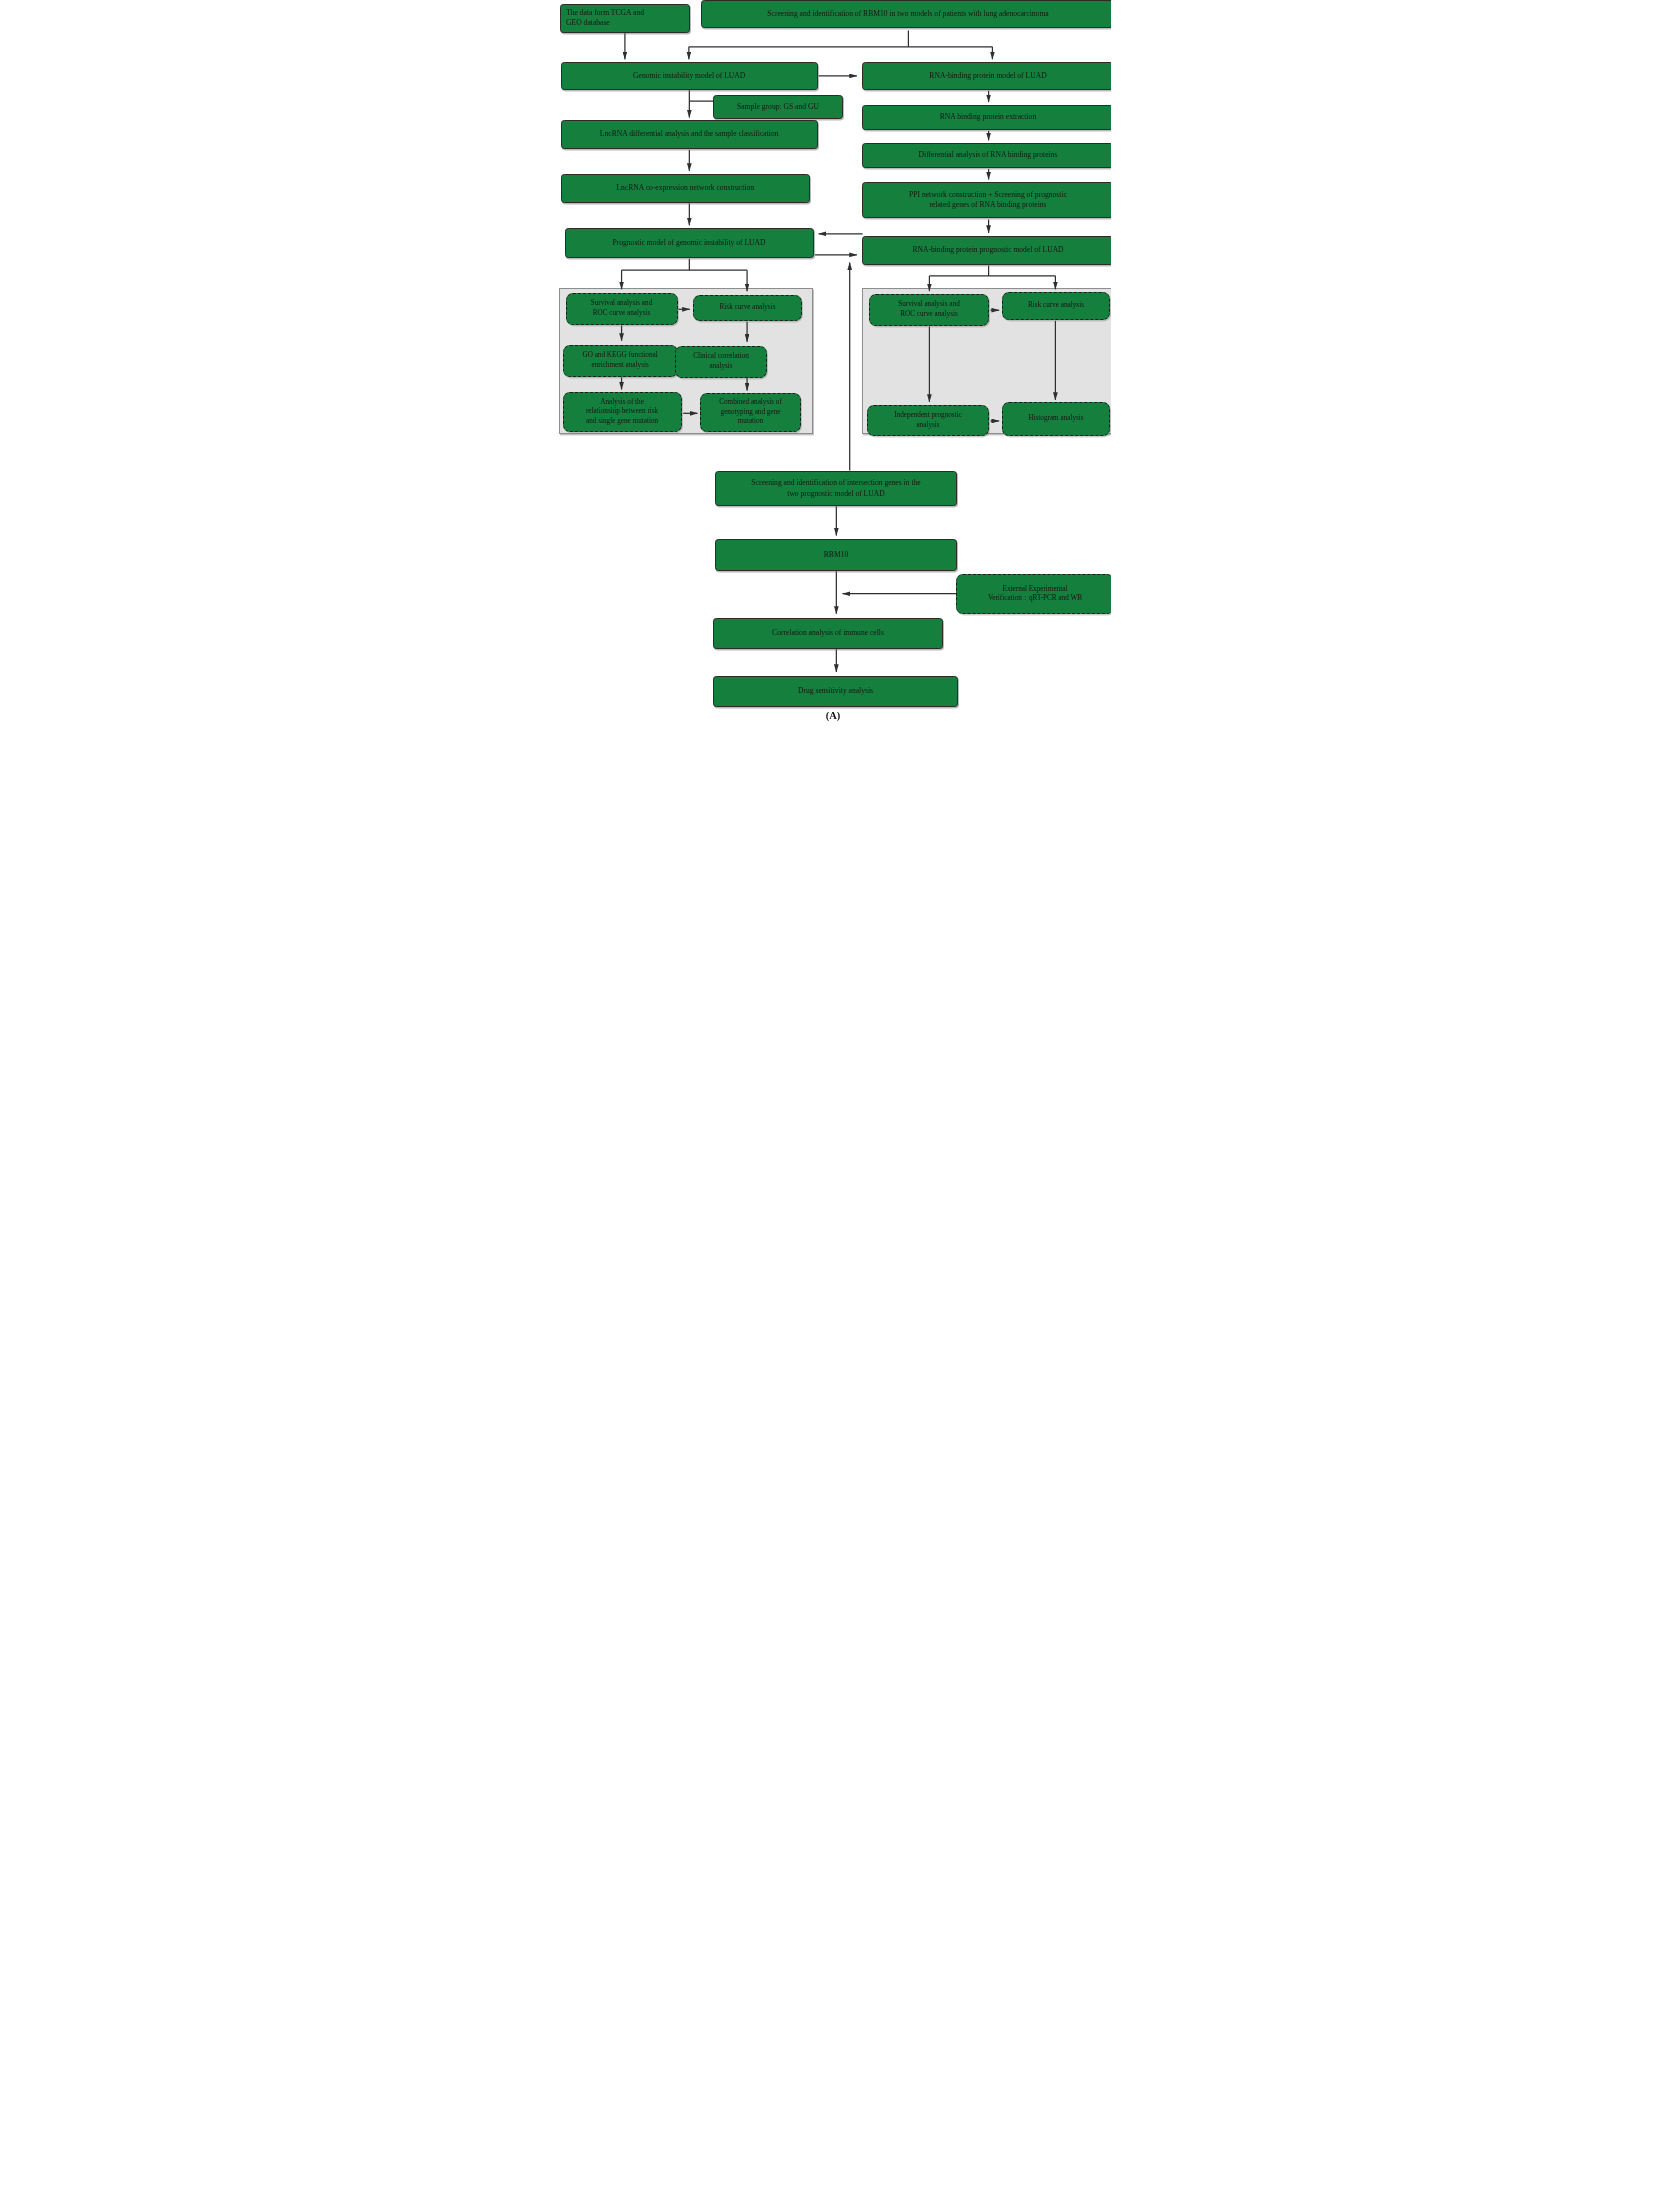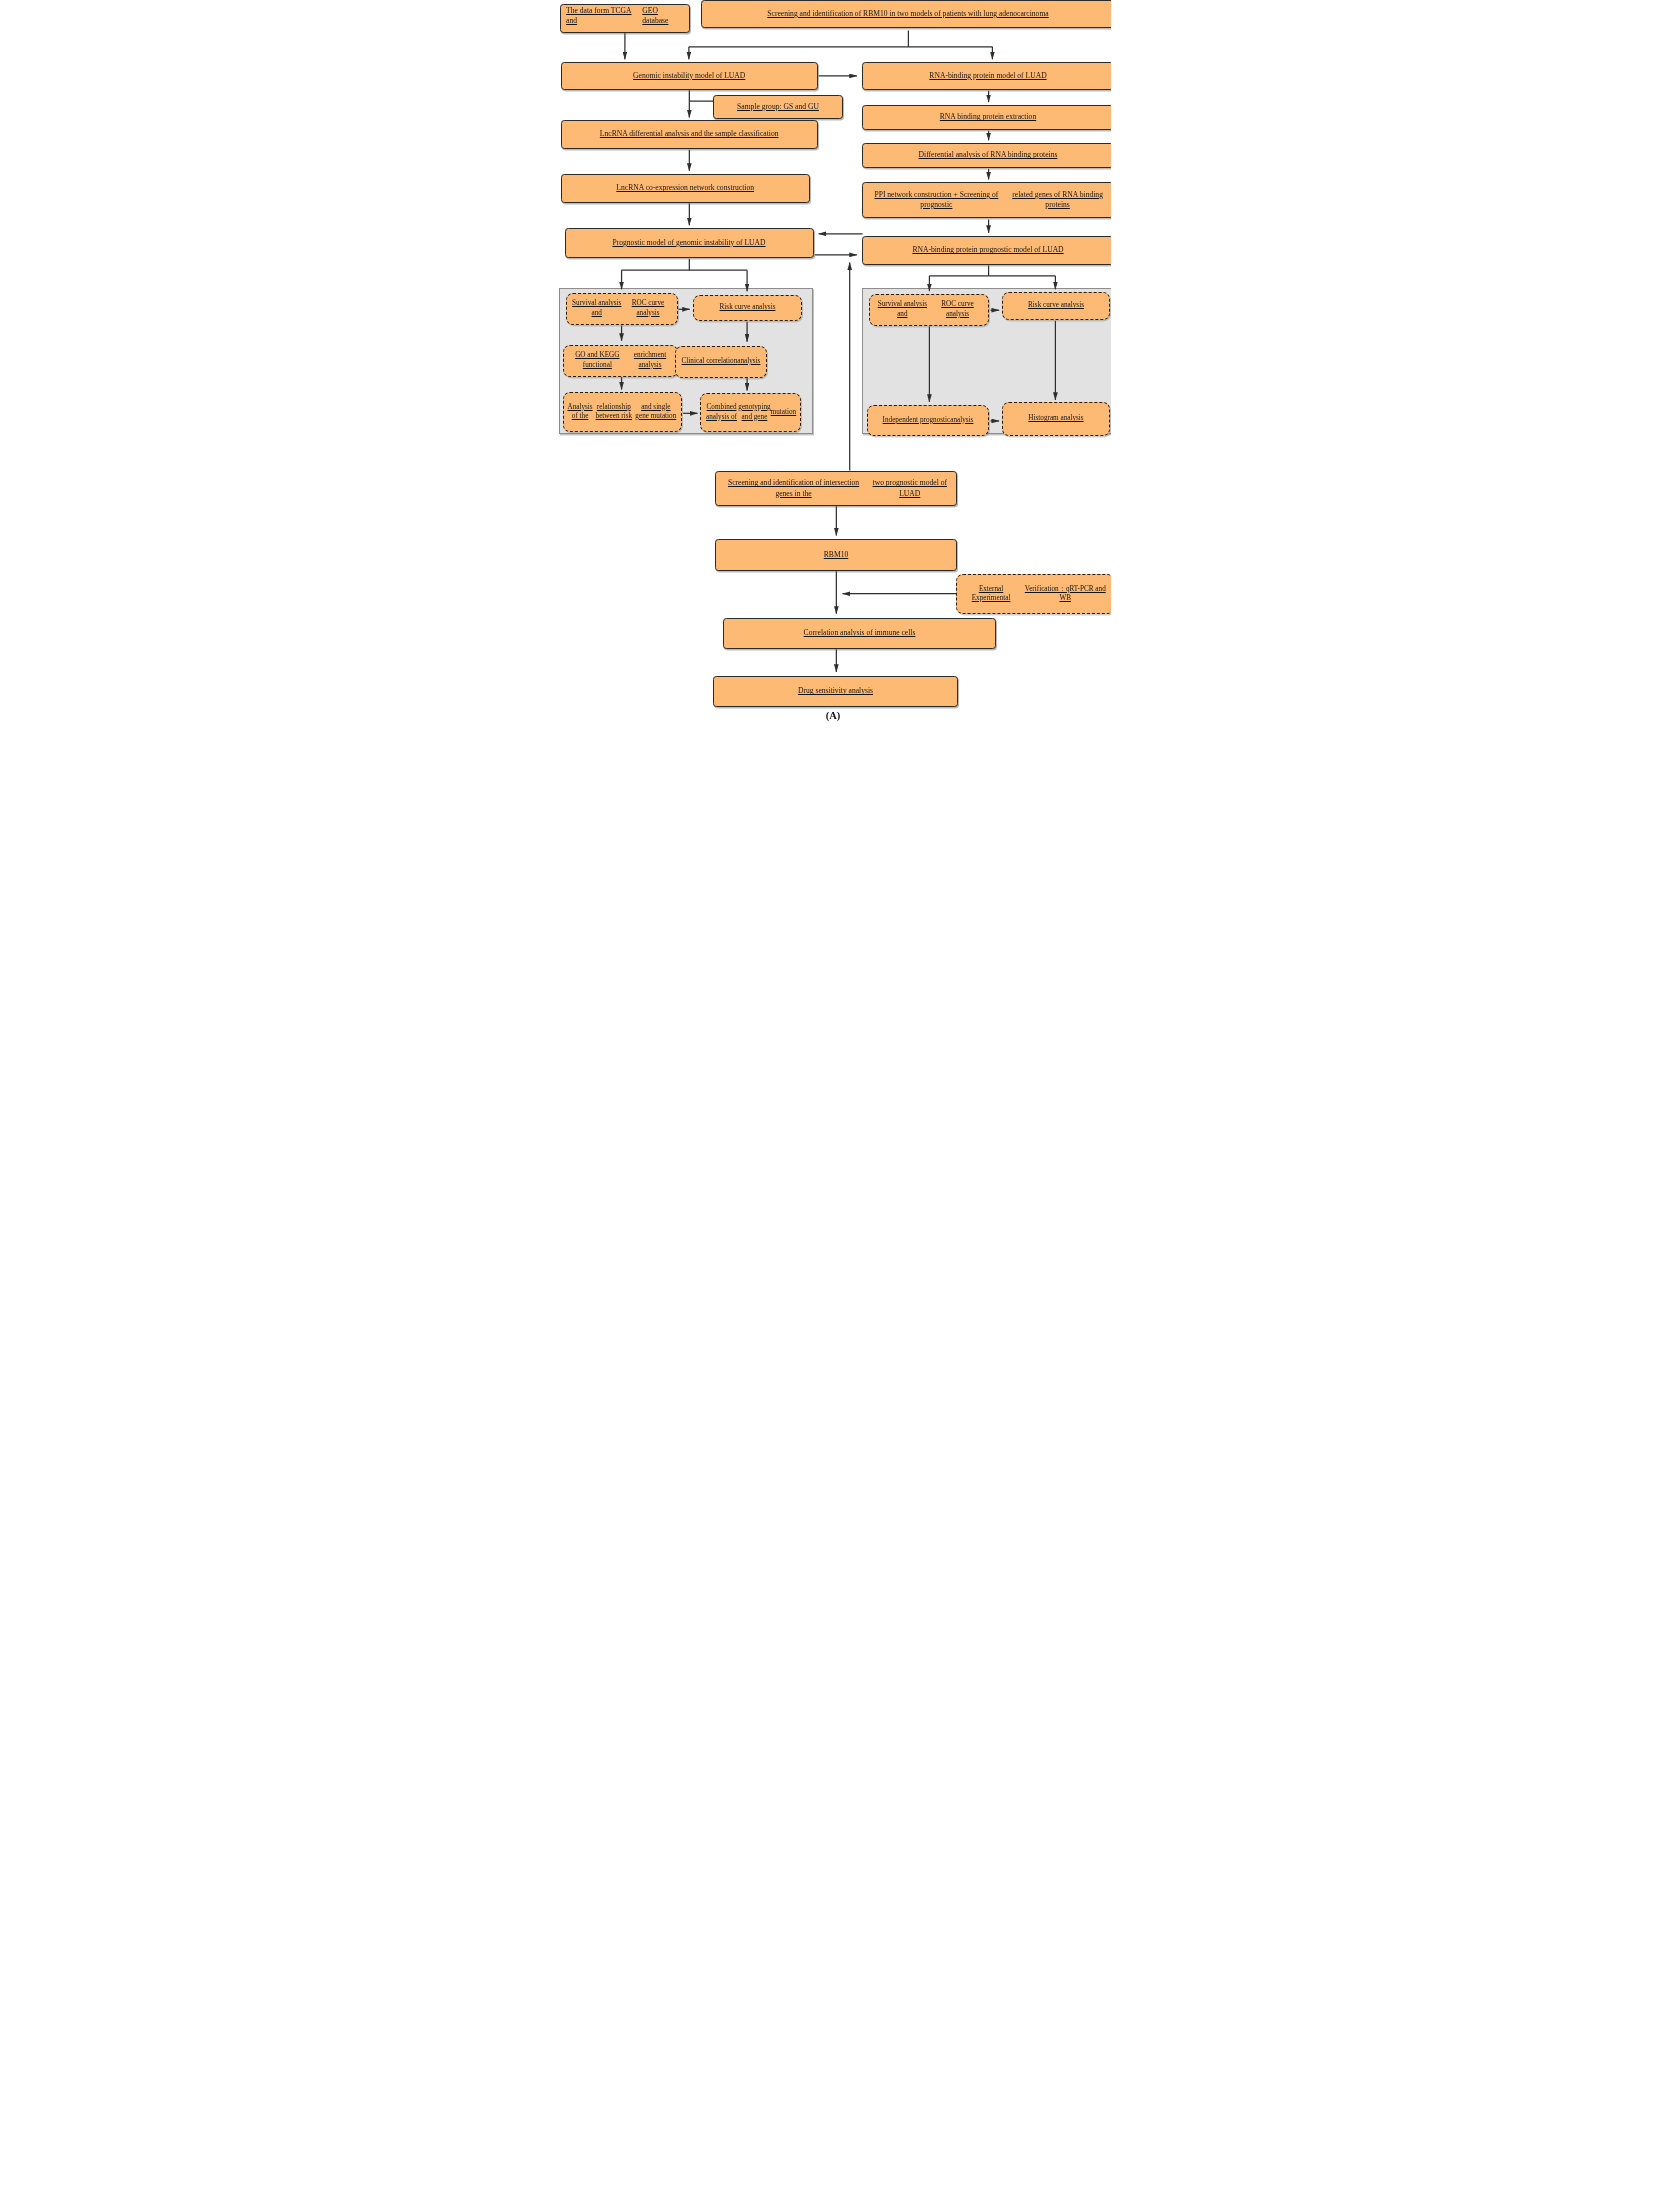--- a/index.html
+++ b/index.html
@@ -1,23 +1,23 @@
 <!DOCTYPE html>
 <html style="font-size:7.6px"><head>
 <meta charset="utf-8">
 <style>
   html,body{margin:0;padding:0;background:#ffffff;}
   body{font-family:"Liberation Serif", serif;color:#151515;}
   #canvas{position:relative;width:556px;height:735px;margin:0 auto;background:#fff;overflow:hidden;}
   #wires{position:absolute;left:0;top:0;width:556px;height:735px;z-index:1;}
   #wires line{stroke:#2f2f2f;stroke-width:2.6;}
-  .box{position:absolute;z-index:2;background:#fdba74;border:1.4px solid #2b2b2b;border-radius:3.3px;
-       display:flex;flex-direction:row;justify-content:center;align-items:center;text-align:center;
+  .box{position:absolute;z-index:2;background:#15803d;border:1.4px solid #2b2b2b;border-radius:3.3px;
+       display:flex;flex-direction:column;justify-content:center;align-items:center;text-align:center;
        font-size:7.6px;line-height:1.32;box-sizing:border-box;padding:1.4px 3.8px;
-       box-shadow:1px 1.4px 0 rgba(115,115,115,.5);text-decoration:underline;}
+       box-shadow:1px 1.4px 0 rgba(115,115,115,.5);}
   .box.dashed{border:1.4px dashed #1d1d1d;border-radius:7px;font-size:7.2px;
        box-shadow:1px 1.4px 0 rgba(115,115,115,.35);}
   .box.leftalign{align-items:flex-start;text-align:left;padding-left:5.3px;}
   .panel{position:absolute;z-index:0;background:#e2e2e2;border:1px solid #8d8d8d;
        box-shadow:1px 1.4px 0 rgba(120,120,120,.45);box-sizing:border-box;}
   .tline{pointer-events:none;}
   #figure-label{position:absolute;left:0;right:0;top:710px;text-align:center;
        font-weight:bold;font-size:10.5px;z-index:2;}
 </style>
 </head>
@@ -177,21 +177,21 @@
     <div class="tline">Screening and identification of intersection genes in the</div>
     <div class="tline">two prognostic model of LUAD</div>
   </div>
   <div class="box" style="left:160px;top:539px;width:242px;height:31.5px">
     <div class="tline">RBM10</div>
   </div>
   <div class="box dashed" style="left:401px;top:574px;width:158px;height:40px">
     <div class="tline">External Experimental</div>
     <div class="tline">Verification：qRT-PCR and WB</div>
   </div>
-  <div class="box" style="left:168px;top:618px;width:273px;height:31px">
+  <div class="box" style="left:158px;top:618px;width:230px;height:31px">
     <div class="tline">Correlation analysis of immune cells</div>
   </div>
   <div class="box" style="left:158px;top:676px;width:245px;height:31px">
     <div class="tline">Drug sensitivity analysis</div>
   </div>
 
   <div id="figure-label">(A)</div>
 </div>
 
 

